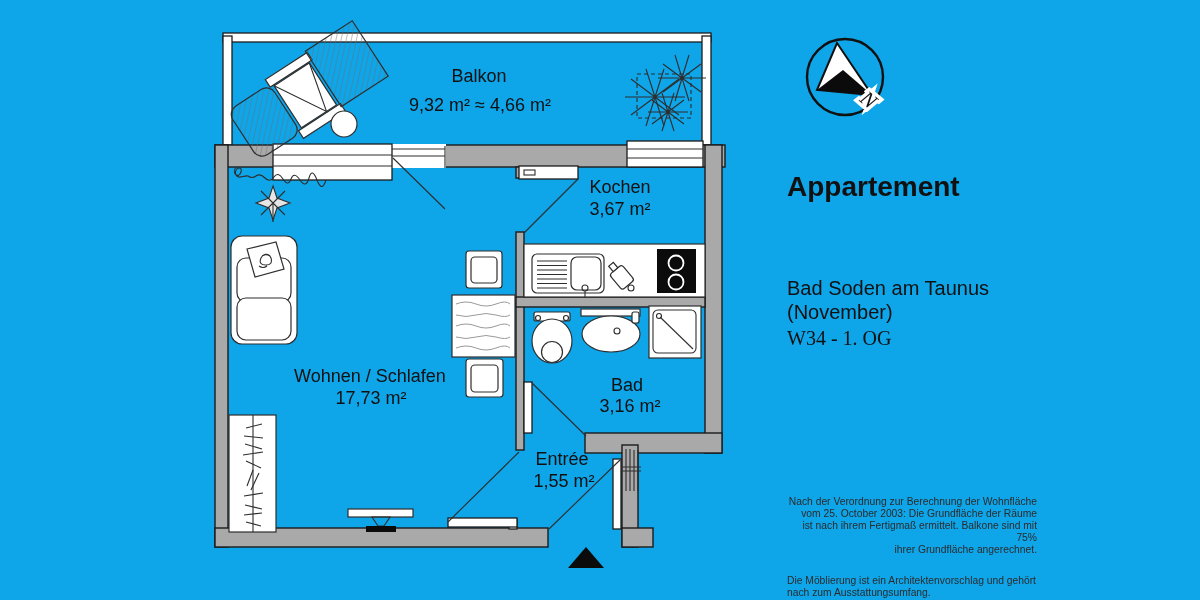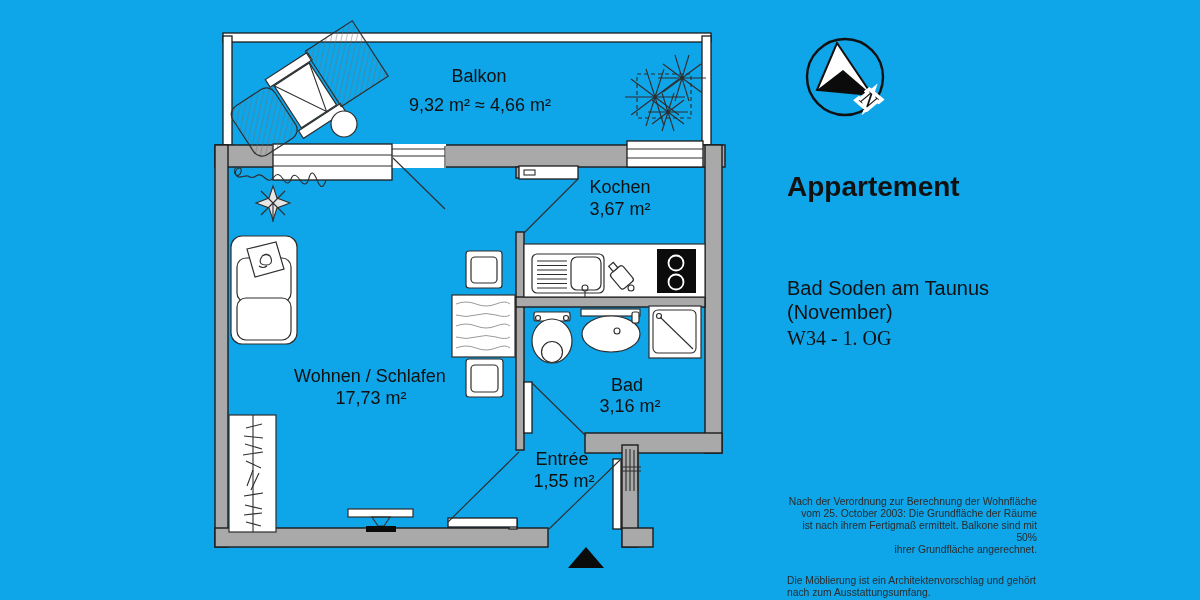--- a/index.html
+++ b/index.html
@@ -216,21 +216,21 @@
 
 <div class="info info-title" style="position: absolute;">Appartement</div>
 <div class="info info-loc" style="position: absolute; margin-top: 40px;">
   <div>Bad Soden am Taunus</div>
   <div>(November)</div>
 </div>
 <div class="info info-unit" style="position: absolute;">W34 - 1. OG</div>
 <div class="info note note1" style="position: absolute;">
   <div>Nach der Verordnung zur Berechnung der Wohnfläche</div>
   <div>vom 25. October 2003: Die Grundfläche der Räume</div>
-  <div>ist nach ihrem Fertigmaß ermittelt. Balkone sind mit 50%</div>
+  <div>ist nach ihrem Fertigmaß ermittelt. Balkone sind mit 75%</div>
   <div>ihrer Grundfläche angerechnet.</div>
 </div>
 <div class="info note note2" style="position: absolute;">
   <div>Die Möblierung ist ein Architektenvorschlag und gehört</div>
   <div>nach zum Ausstattungsumfang.</div>
 </div>
 
 </div>
 
 </body></html>

